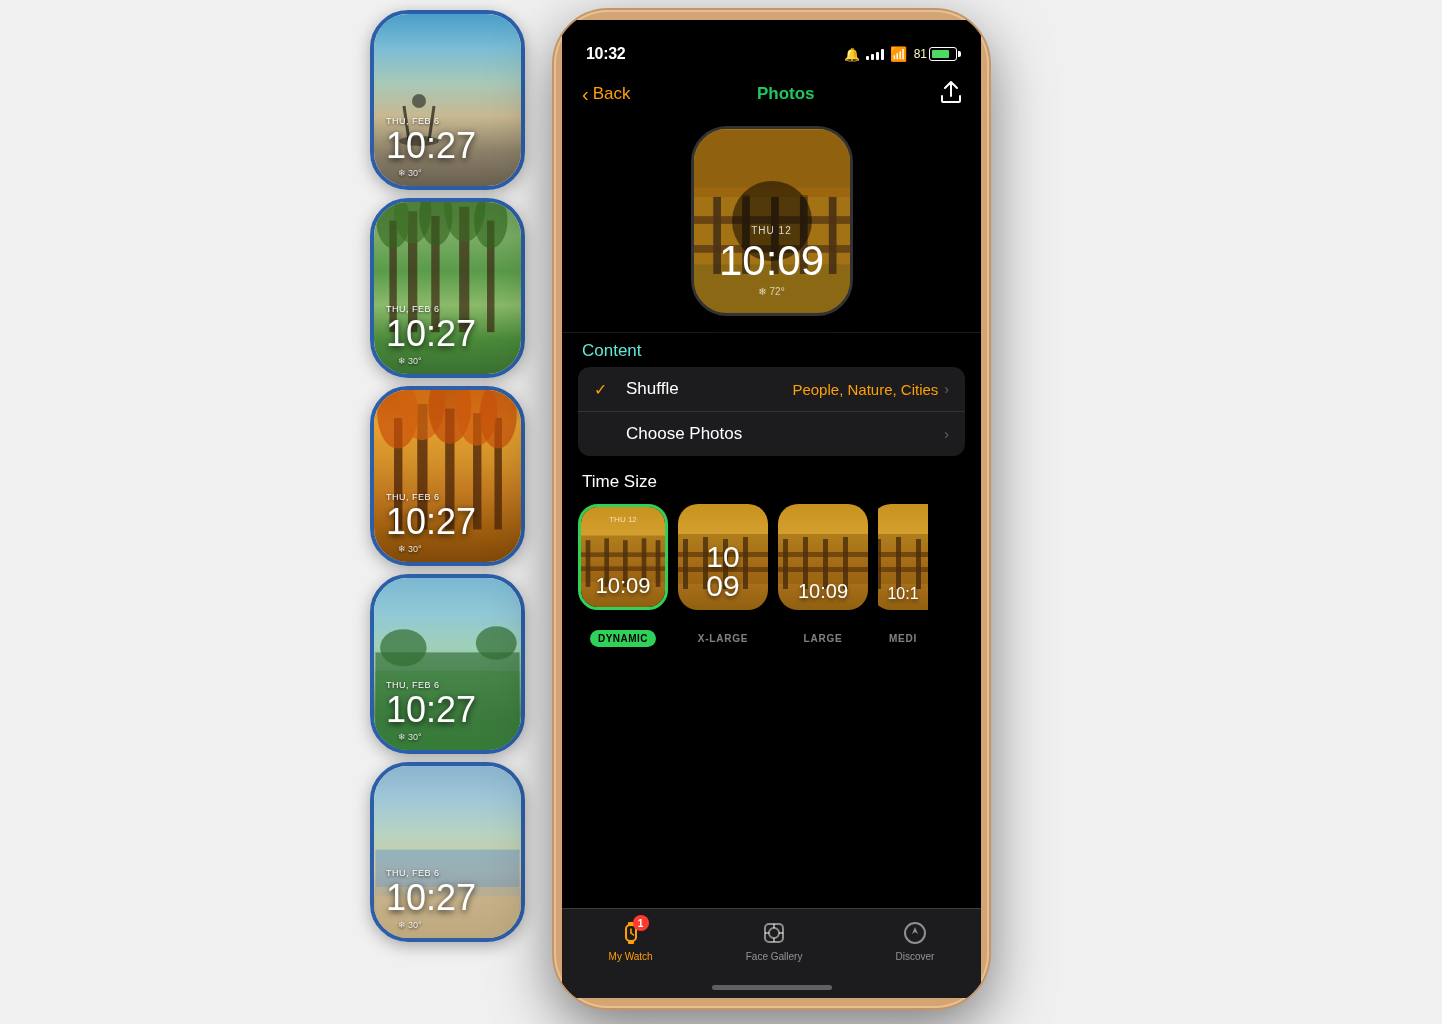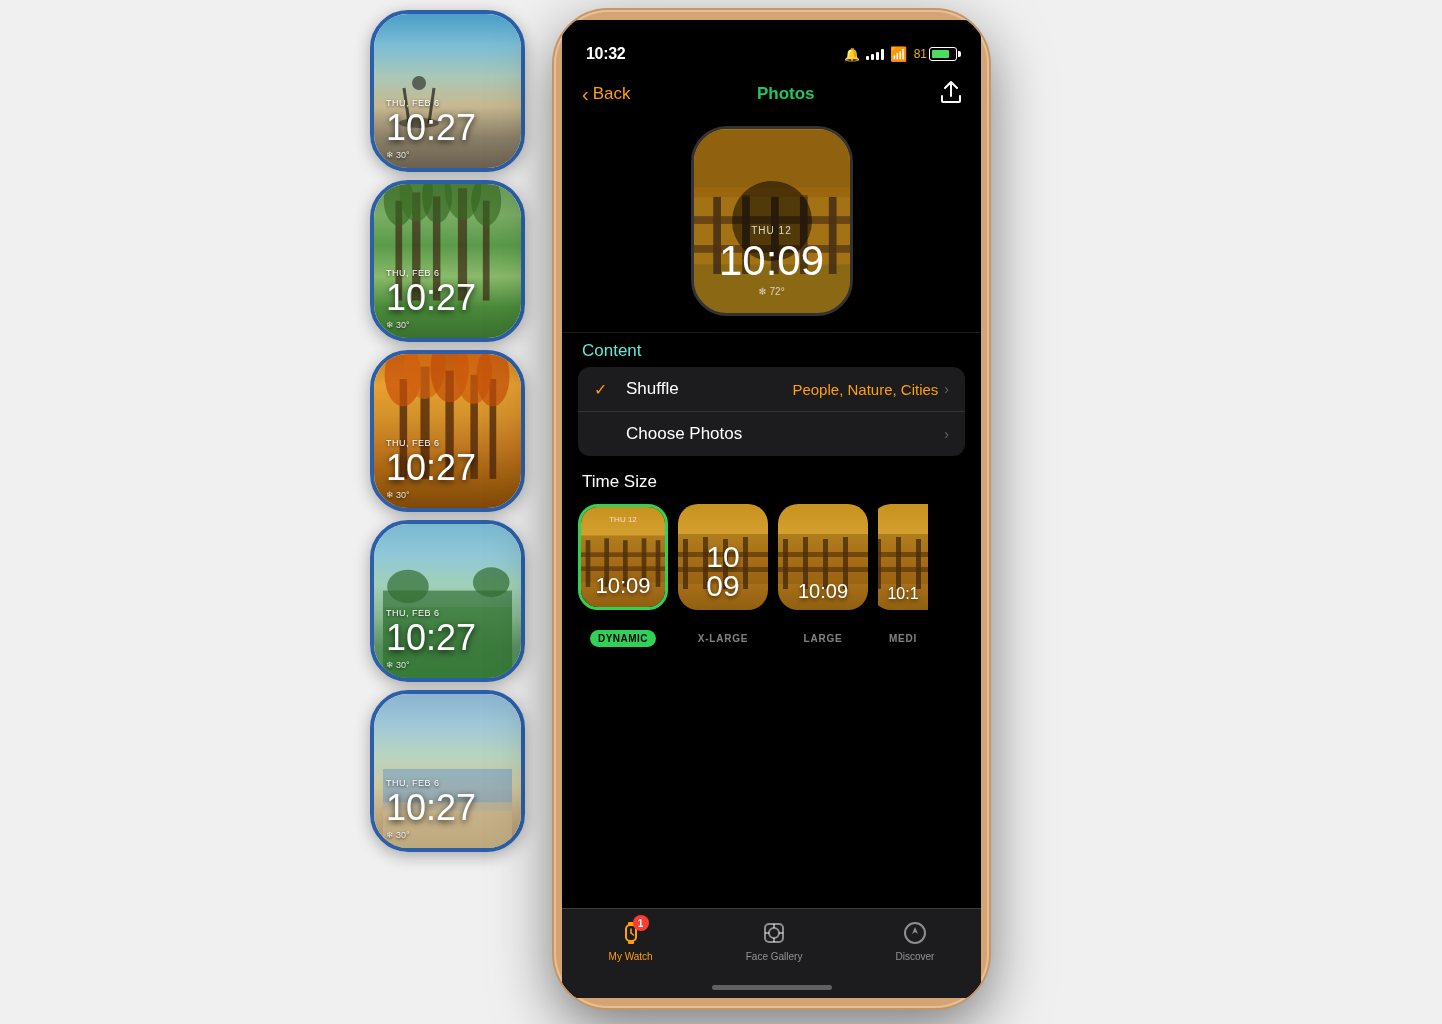--- a/index.html
+++ b/index.html
@@ -18,21 +18,21 @@
       left: 370px;
       top: 10px;
       display: flex;
       flex-direction: column;
       gap: 8px;
       align-items: center;
     }
 
     .watch-item {
       width: 155px;
-      height: 162px;
+      height: 180px;
       border-radius: 38px;
       border: 4px solid #2c5fa8;
       overflow: hidden;
       position: relative;
       box-shadow: 0 4px 16px rgba(0,0,0,0.3);
     }
 
     .watch-item .watch-bg {
       width: 100%;
       height: 100%;
@@ -64,20 +64,21 @@
       font-weight: 200;
       text-shadow: 0 2px 6px rgba(0,0,0,0.8);
       line-height: 1;
     }
 
     .watch-item .watch-temp {
       font-size: 9px;
       color: rgba(255,255,255,0.85);
       margin-top: 4px;
       text-shadow: 0 1px 3px rgba(0,0,0,0.8);
+      margin-left: 12px;
     }
 
     
     .watch-bg-1 {
       background: linear-gradient(180deg, #4a9ec9 0%, #7bbdd4 20%, #a8c8b8 40%, #c8b890 60%, #8b8068 80%, #6a6050 100%);
     }
     .watch-bg-2 {
       background: linear-gradient(180deg, #6a9b5a 0%, #7aad64 20%, #5a9b4a 40%, #8aba6a 60%, #4a8a3a 80%, #3a7030 100%);
     }
     .watch-bg-3 {
@@ -103,21 +104,21 @@
       overflow: hidden;
     }
 
     .iphone-screen {
       position: absolute;
       top: 10px;
       left: 8px;
       right: 8px;
       bottom: 10px;
       background: #000;
-      border-radius: 18px;
+      border-radius: 5px;
       overflow: hidden;
     }
 
     
     .status-bar {
       height: 52px;
       display: flex;
       align-items: center;
       justify-content: space-between;
       padding: 16px 24px 0;
@@ -190,21 +191,21 @@
       border-radius: 0 2px 2px 0;
     }
     .battery-level {
       height: 100%;
       background: #4cd964;
       border-radius: 1px;
       width: 75%;
     }
     .battery-percent {
       font-size: 12px;
-      color: #eab308;
+      color: #fef9c3;
       font-weight: 500;
     }
 
     
     .dynamic-island {
       position: absolute;
       top: 14px;
       left: 50%;
       transform: translateX(-50%);
       width: 100px;

